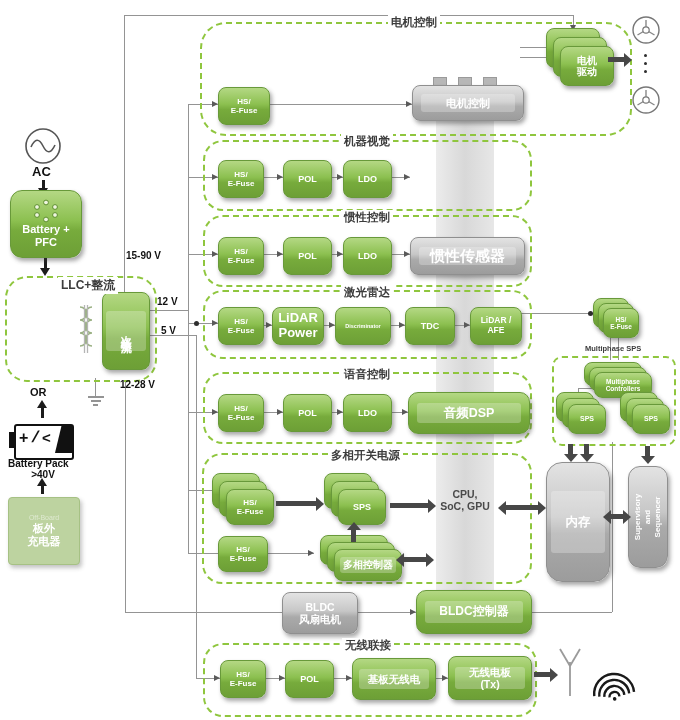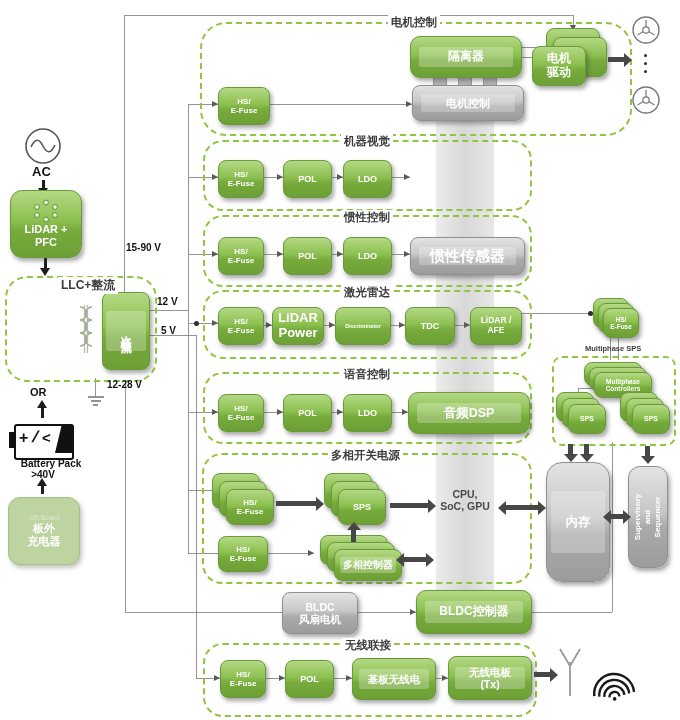--- a/index.html
+++ b/index.html
@@ -147,45 +147,45 @@
 
   <div class="slab" style="left:388px;top:15px">电机控制</div>
   <div class="slab" style="left:341px;top:134px">机器视觉</div>
   <div class="slab" style="left:341px;top:210px">惯性控制</div>
   <div class="slab" style="left:341px;top:285px">激光雷达</div>
   <div class="slab" style="left:341px;top:367px">语音控制</div>
   <div class="slab" style="left:328px;top:448px">多相开关电源</div>
   <div class="slab" style="left:342px;top:638px">无线联接</div>
   <div class="slab" style="left:582px;top:344px;font-size:7.5px;background:transparent">Multiphase SPS</div>
 
-  <div class="rail" style="left:126px;top:242px">15-90 V</div>
+  <div class="rail" style="left:126px;top:250px">15-90 V</div>
   <div class="rail" style="left:157px;top:296px">12 V</div>
   <div class="rail" style="left:161px;top:325px">5 V</div>
-  <div class="rail" style="left:107px;top:379px">12-28 V</div>
+  <div class="rail" style="left:120px;top:379px">12-28 V</div>
 
   <svg style="position:absolute;left:23px;top:126px;z-index:3" width="40" height="40" viewBox="0 0 40 40">
     <circle cx="20" cy="20" r="17" fill="none" stroke="#555" stroke-width="1.6"></circle>
     <path d="M8 21 q6 -13 12 -1 q6 12 12 -1" fill="none" stroke="#555" stroke-width="1.6"></path>
   </svg>
   <div class="rail" style="left:32px;top:164px;font-size:13px">AC</div>
   <div class="bw" style="left:42px;top:180px;width:2.5px;height:10px"></div>
     <div class="bah d" style="left:38px;top:188px"></div>
 
   <div class="blk" style="left:10px;top:190px;width:70px;height:66px;font-size:11px;border-radius:12px;flex-direction:column">
     <svg width="30" height="24" viewBox="0 0 30 24">
       <g fill="#eef5df" stroke="#5d8f2e" stroke-width="1">
         <circle cx="15" cy="3.5" r="2.4"></circle>
           <circle cx="24" cy="8" r="2.4"></circle>
           <circle cx="24" cy="16" r="2.4"></circle>
         <circle cx="15" cy="20.5" r="2.4"></circle>
           <circle cx="6" cy="16" r="2.4"></circle>
           <circle cx="6" cy="8" r="2.4"></circle>
       </g>
     </svg>
-    <span>LiDAR +
+    <span>Battery +
 PFC</span>
   </div>
   <div class="bw" style="left:44px;top:258px;width:2.5px;height:12px"></div>
     <div class="bah d" style="left:40px;top:268px"></div>
 
   <div class="sect" style="left:5px;top:276px;width:148px;height:102px;border-radius:22px"></div>
   <div class="slab" style="left:58px;top:277px;font-size:12px">LLC+整流</div>
   <svg style="position:absolute;left:70px;top:302px;z-index:3" width="32" height="56" viewBox="0 0 32 56">
     <path d="M10 5 a6.5 6.5 0 0 1 0 13 a6.5 6.5 0 0 1 0 13 a6.5 6.5 0 0 1 0 13" fill="none" stroke="#9bb184" stroke-width="1.6"></path>
     <path d="M22 5 a6.5 6.5 0 0 0 0 13 a6.5 6.5 0 0 0 0 13 a6.5 6.5 0 0 0 0 13" fill="none" stroke="#9bb184" stroke-width="1.6"></path>
@@ -203,37 +203,36 @@
   <div class="bw" style="left:41px;top:404px;width:2.5px;height:14px"></div>
     <div class="bah u" style="left:37px;top:400px"></div>
 
   <div style="position:absolute;left:14px;top:424px;width:56px;height:32px;border:2.5px solid #111;border-radius:3px;background:#fff;z-index:3">
     <div style="position:absolute;left:-7px;top:6px;width:5px;height:16px;background:#111"></div>
     <span style="position:absolute;left:3px;top:3px;font-size:16px;font-weight:bold;color:#111">+</span>
     <span style="position:absolute;left:17px;top:2px;font-size:16px;font-weight:bold;color:#111;transform:skewX(-20deg)">/</span>
     <span style="position:absolute;left:26px;top:3px;font-size:15px;font-weight:bold;color:#111">&lt;</span>
     <div style="position:absolute;right:0;top:0;width:17px;height:27px;background:#111;clip-path:polygon(38% 0,100% 0,100% 100%,0 100%)"></div>
   </div>
-  <div class="rail" style="left:16px;top:458px;width:70px;text-align:center">Battery Pack</div>
+  <div class="rail" style="left:8px;top:458px;width:70px;">Battery Pack</div>
   <div class="rail" style="left:8px;top:469px;width:70px;text-align:center">&gt;40V</div>
   <div class="bw" style="left:41px;top:482px;width:2.5px;height:12px"></div>
     <div class="bah u" style="left:37px;top:478px"></div>
 
-  <div class="blk lite" style="left:8px;top:497px;width:70px;height:66px;border-radius:12px;flex-direction:column">
+  <div class="blk lite" style="left:8px;top:497px;width:70px;height:66px;border-radius:4px;flex-direction:column">
     <span style="font-size:7px;opacity:.5;font-weight:normal">Off-Board</span>
     <span style="font-size:11px">板外
 充电器</span>
   </div>
 
   <div class="blk" style="left:218px;top:87px;width:50px;height:36px;font-size:8px">HS/
 E-Fuse</div>
-  <div class="blk shine" style="left:410px;top:36px;width:110px;height:40px;font-size:12px;border-radius:10px">隔离器</div>
   <div class="blk" style="left:546px;top:28px;width:52px;height:38px"></div>
   <div class="blk" style="left:553px;top:37px;width:52px;height:38px"></div>
-  <div class="blk" style="left:532px;top:46px;width:52px;height:38px;font-size:12px">电机
+  <div class="blk" style="left:560px;top:46px;width:52px;height:38px;font-size:10px">电机
 驱动</div>
   <div class="tab" style="left:433px;top:77px"></div>
   <div class="tab" style="left:458px;top:77px"></div>
   <div class="tab" style="left:483px;top:77px"></div>
   <div class="blk gray shine" style="left:412px;top:85px;width:110px;height:34px;font-size:11px">电机控制</div>
   <div class="ta h" style="left:608px;top:57px;width:16px"></div>
   <svg style="position:absolute;left:631px;top:15px;z-index:2" width="30" height="30" viewBox="0 0 30 30">
     <circle cx="15" cy="15" r="13" fill="#fff" stroke="#777" stroke-width="1.4"></circle>
     <line x1="15" y1="15" x2="15" y2="5" stroke="#888" stroke-width="1.4"></line>
     <line x1="15" y1="15" x2="6.5" y2="20" stroke="#888" stroke-width="1.4"></line>

